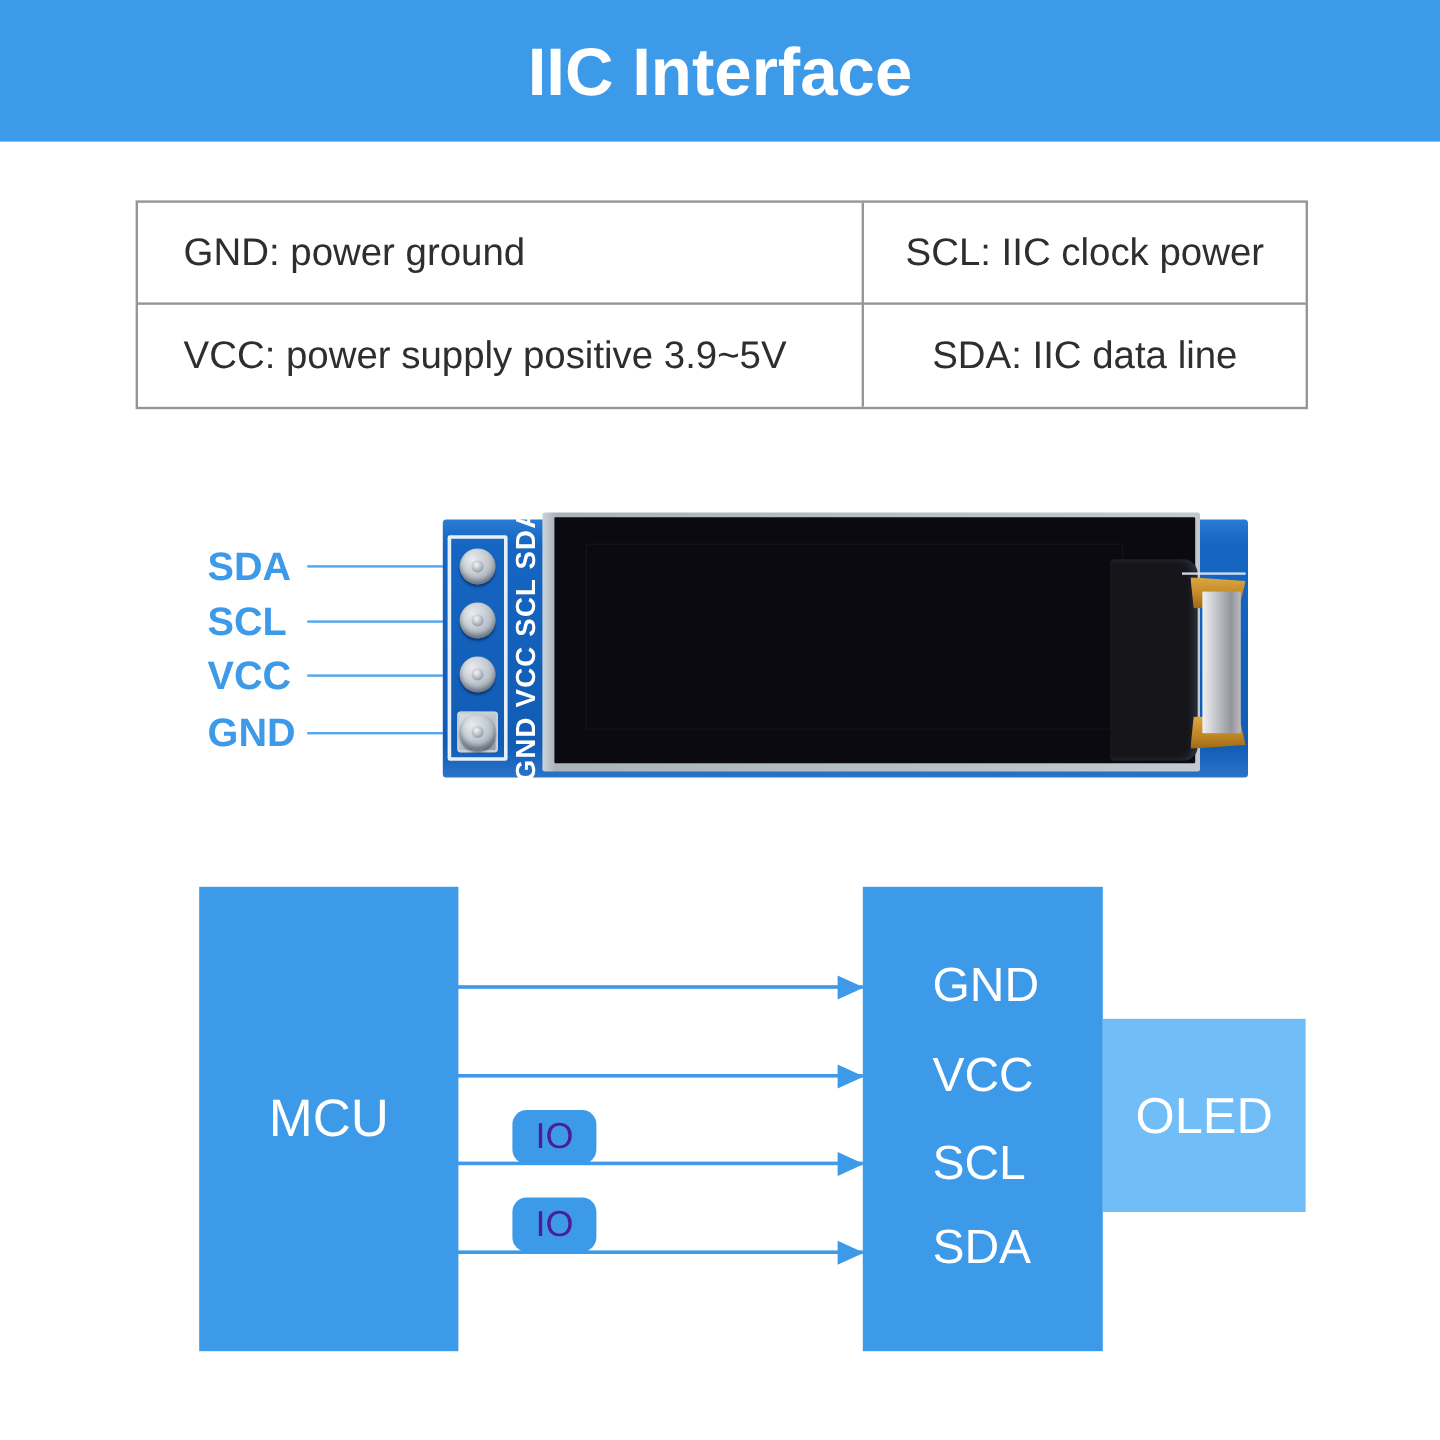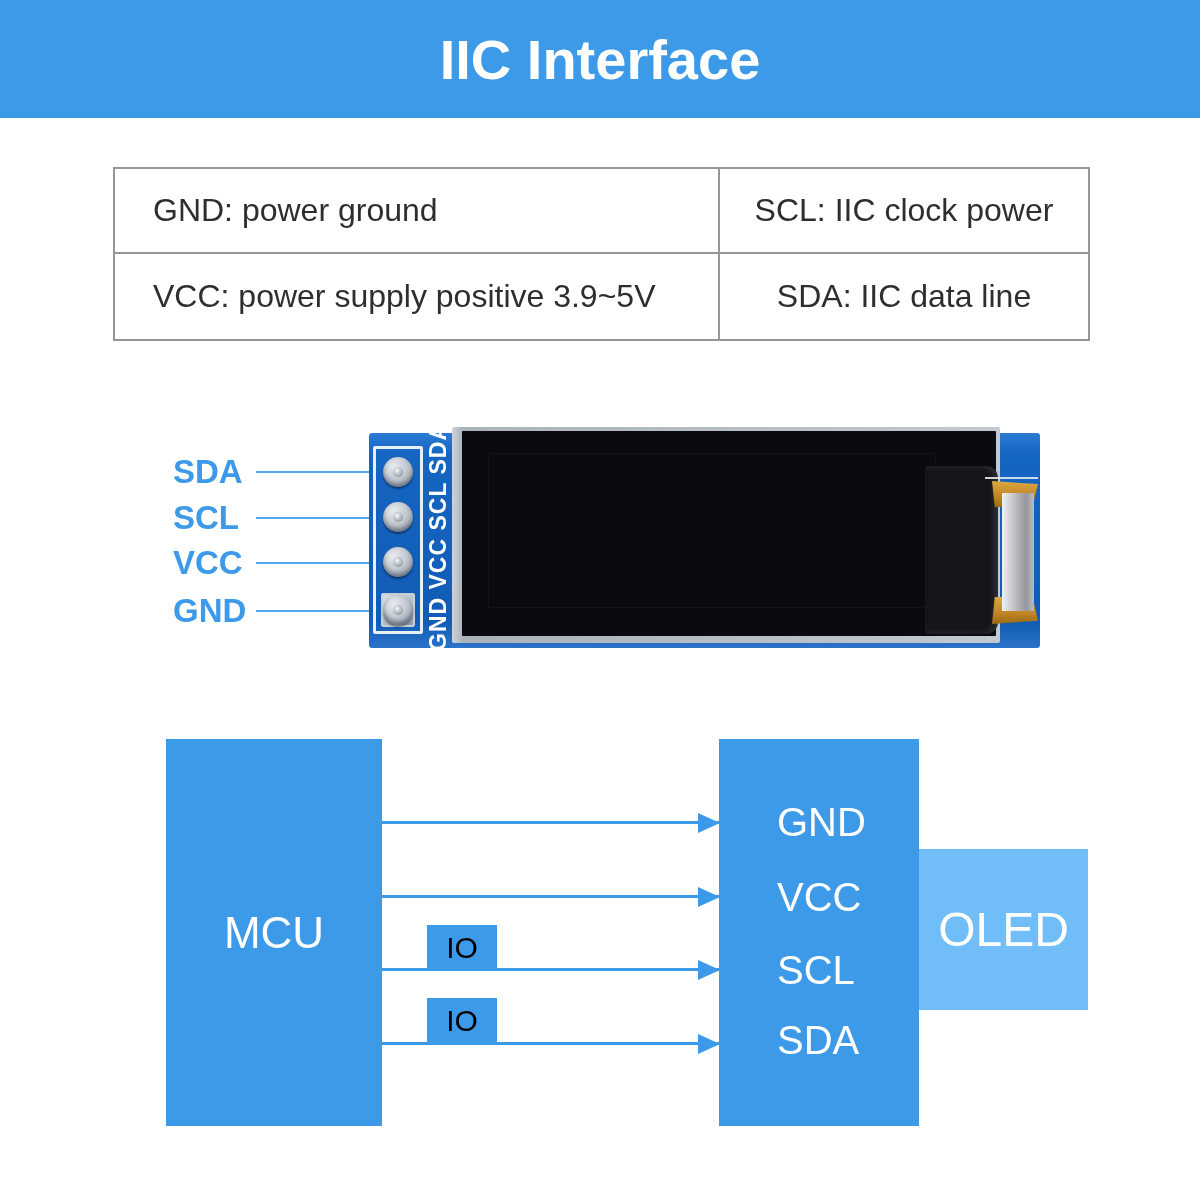--- a/index.html
+++ b/index.html
@@ -100,37 +100,37 @@
   
   .block{
     position:absolute;background:#3D9AE8;display:flex;align-items:center;justify-content:center;
     color:#fff;
   }
   .mcu{left:146px;top:739px;width:216px;height:387px;font-size:44px;margin-left:20px;}
   .pinblock{left:719px;top:739px;width:200px;height:387px;}
   .pin-label{
     position:absolute;left:58px;color:#fff;font-size:40px;transform:translateY(-50%);
   }
-  .oled{left:919px;top:849px;width:169px;height:161px;background:#70BDF7;font-size:48px;}
+  .oled{left:919px;top:849px;width:169px;height:161px;background:#70BDF7;font-size:42px;}
   .arrow{
     position:absolute;left:346px;width:373px;height:3px;background:#3D9AE8;
   }
   .arrow::before{
     content:"";position:absolute;left:-1px;top:50%;transform:translateY(-50%);
     border-top:10px solid transparent;border-bottom:10px solid transparent;
     border-right:22px solid #3D9AE8;
   }
   .arrow::after{
     content:"";position:absolute;right:-1px;top:50%;transform:translateY(-50%);
     border-top:10px solid transparent;border-bottom:10px solid transparent;
     border-left:22px solid #3D9AE8;
   }
   .io-box{
     position:absolute;left:427px;width:70px;height:45px;background:#3D9AE8;
-    color:#000000;font-size:30px;display:flex;align-items:center;justify-content:center;
+    color:#4c1d95;font-size:30px;display:flex;align-items:center;justify-content:center;border-radius:12px;
   }
 </style>
 </head>
 <body>
 
 <div id="stage">
 
   <div class="header">
     <div class="title">IIC Interface</div>
   </div>

